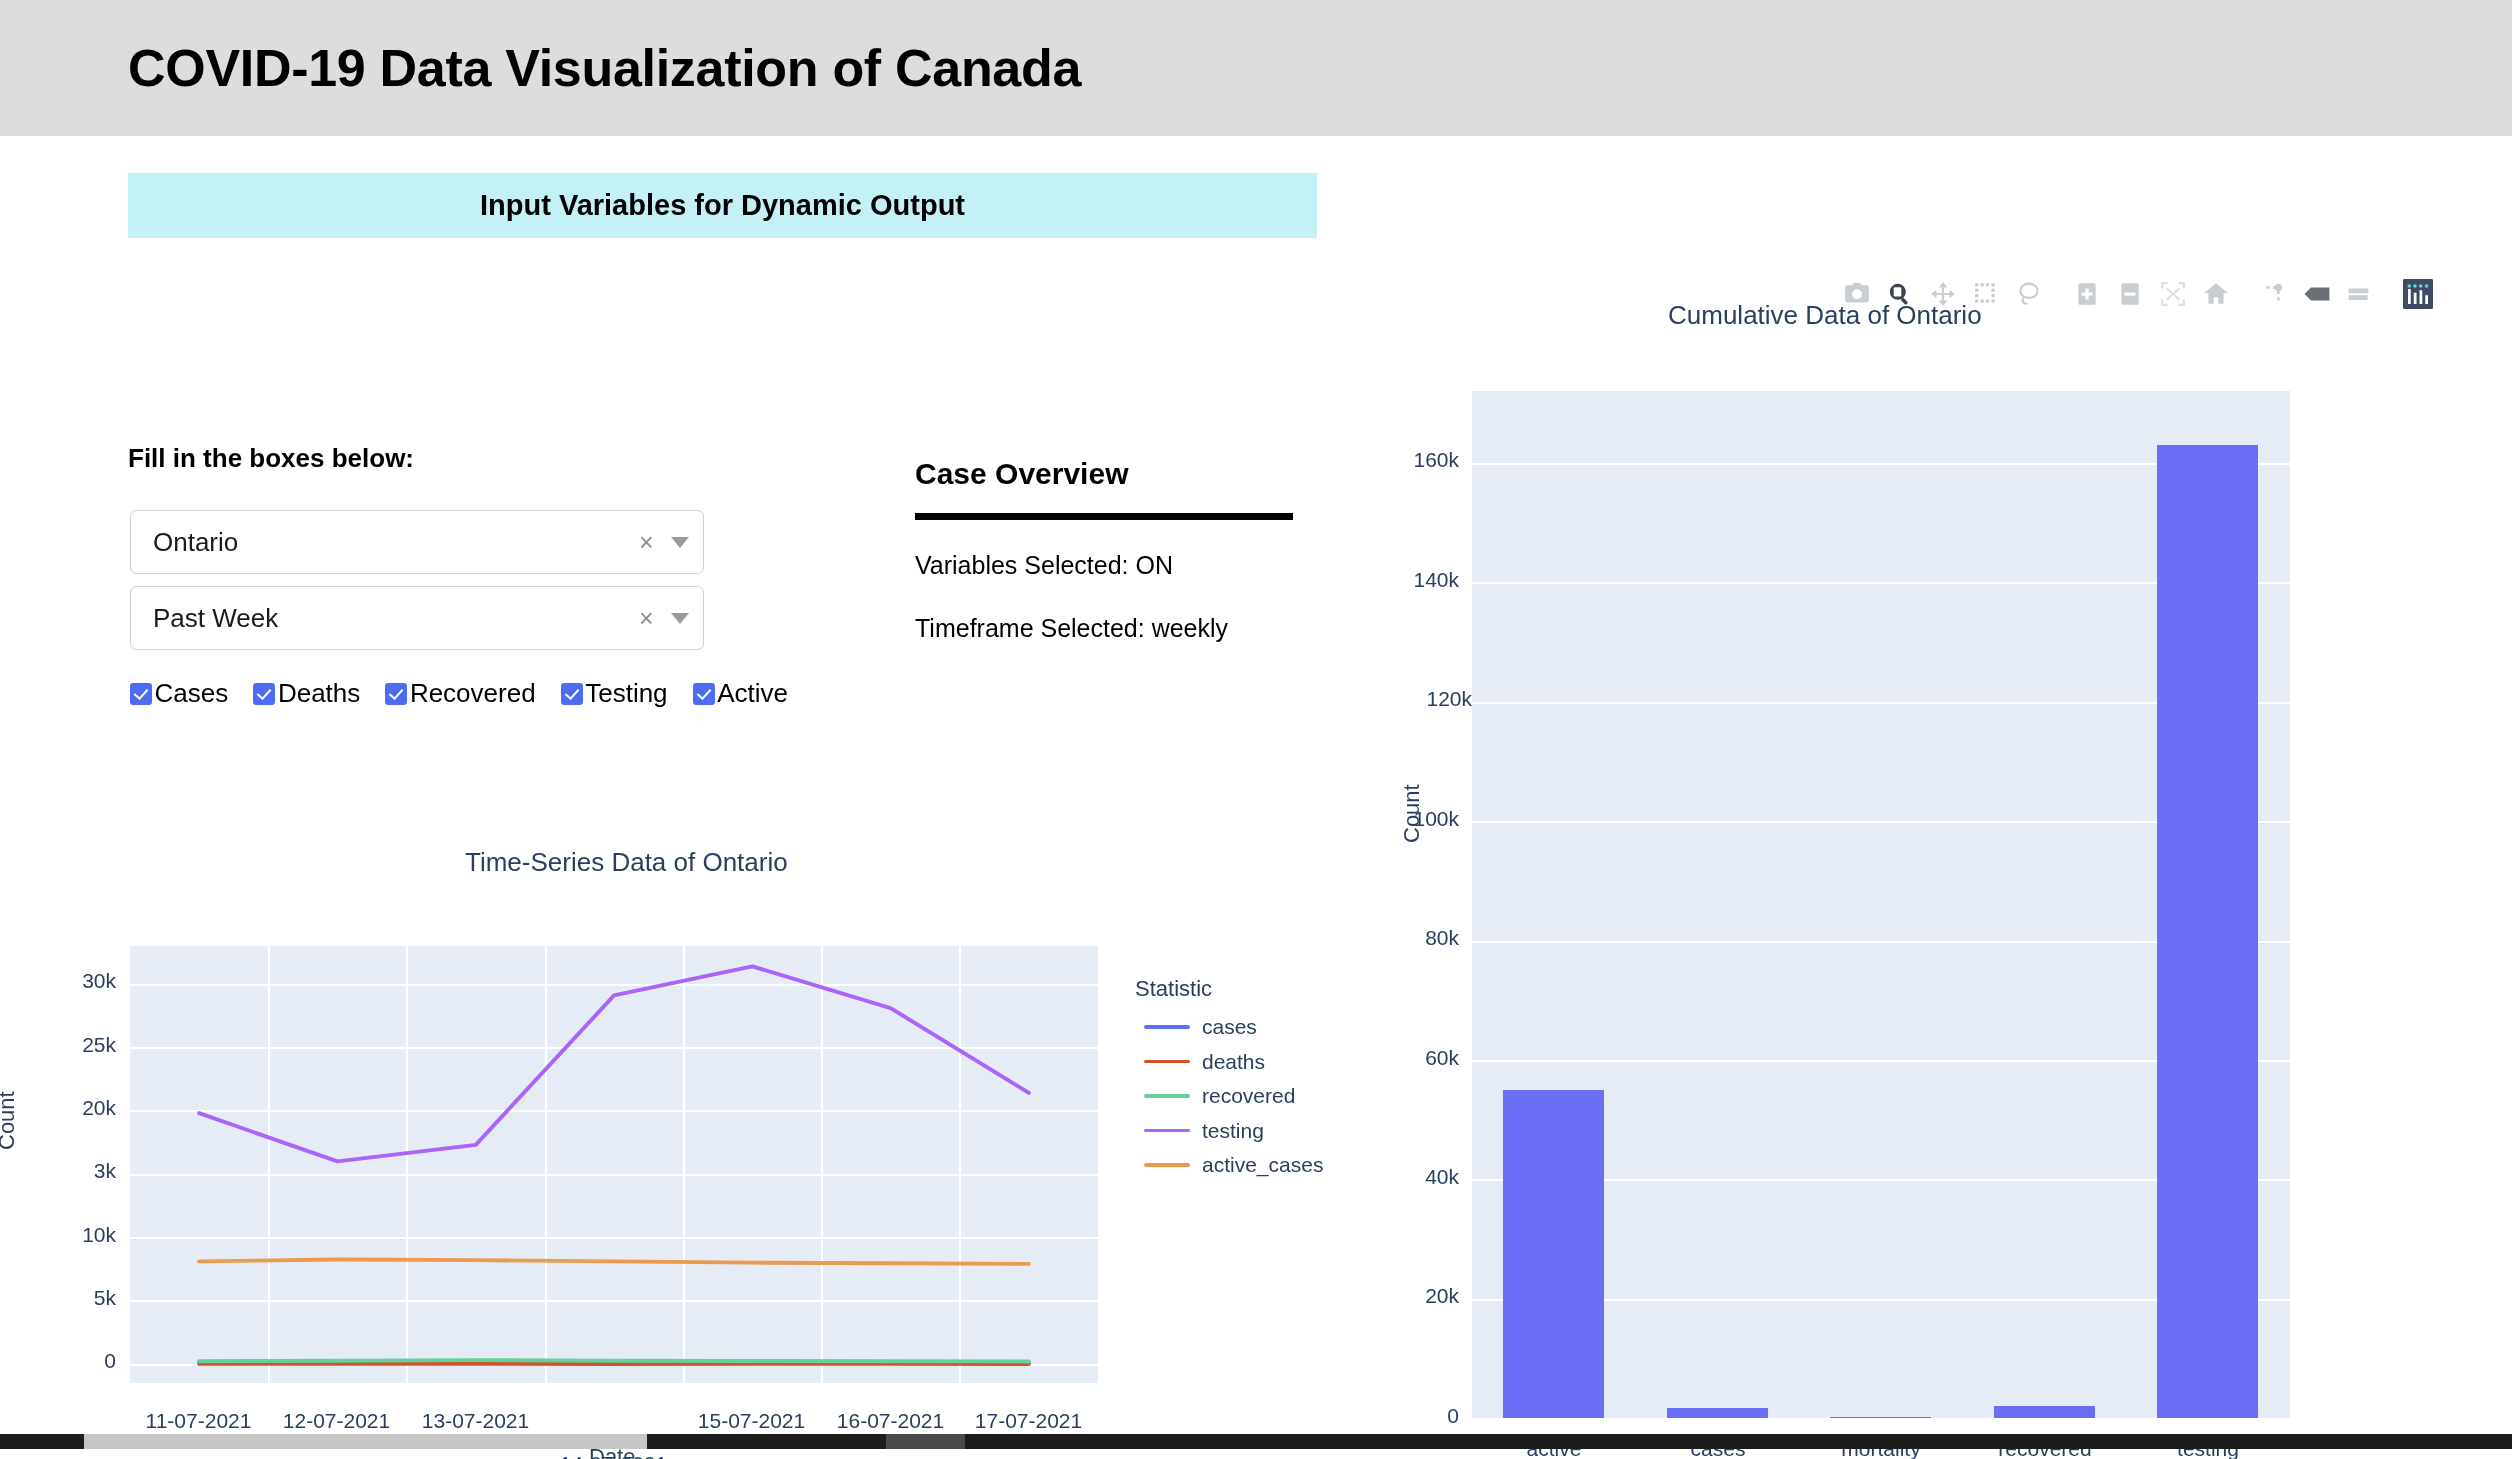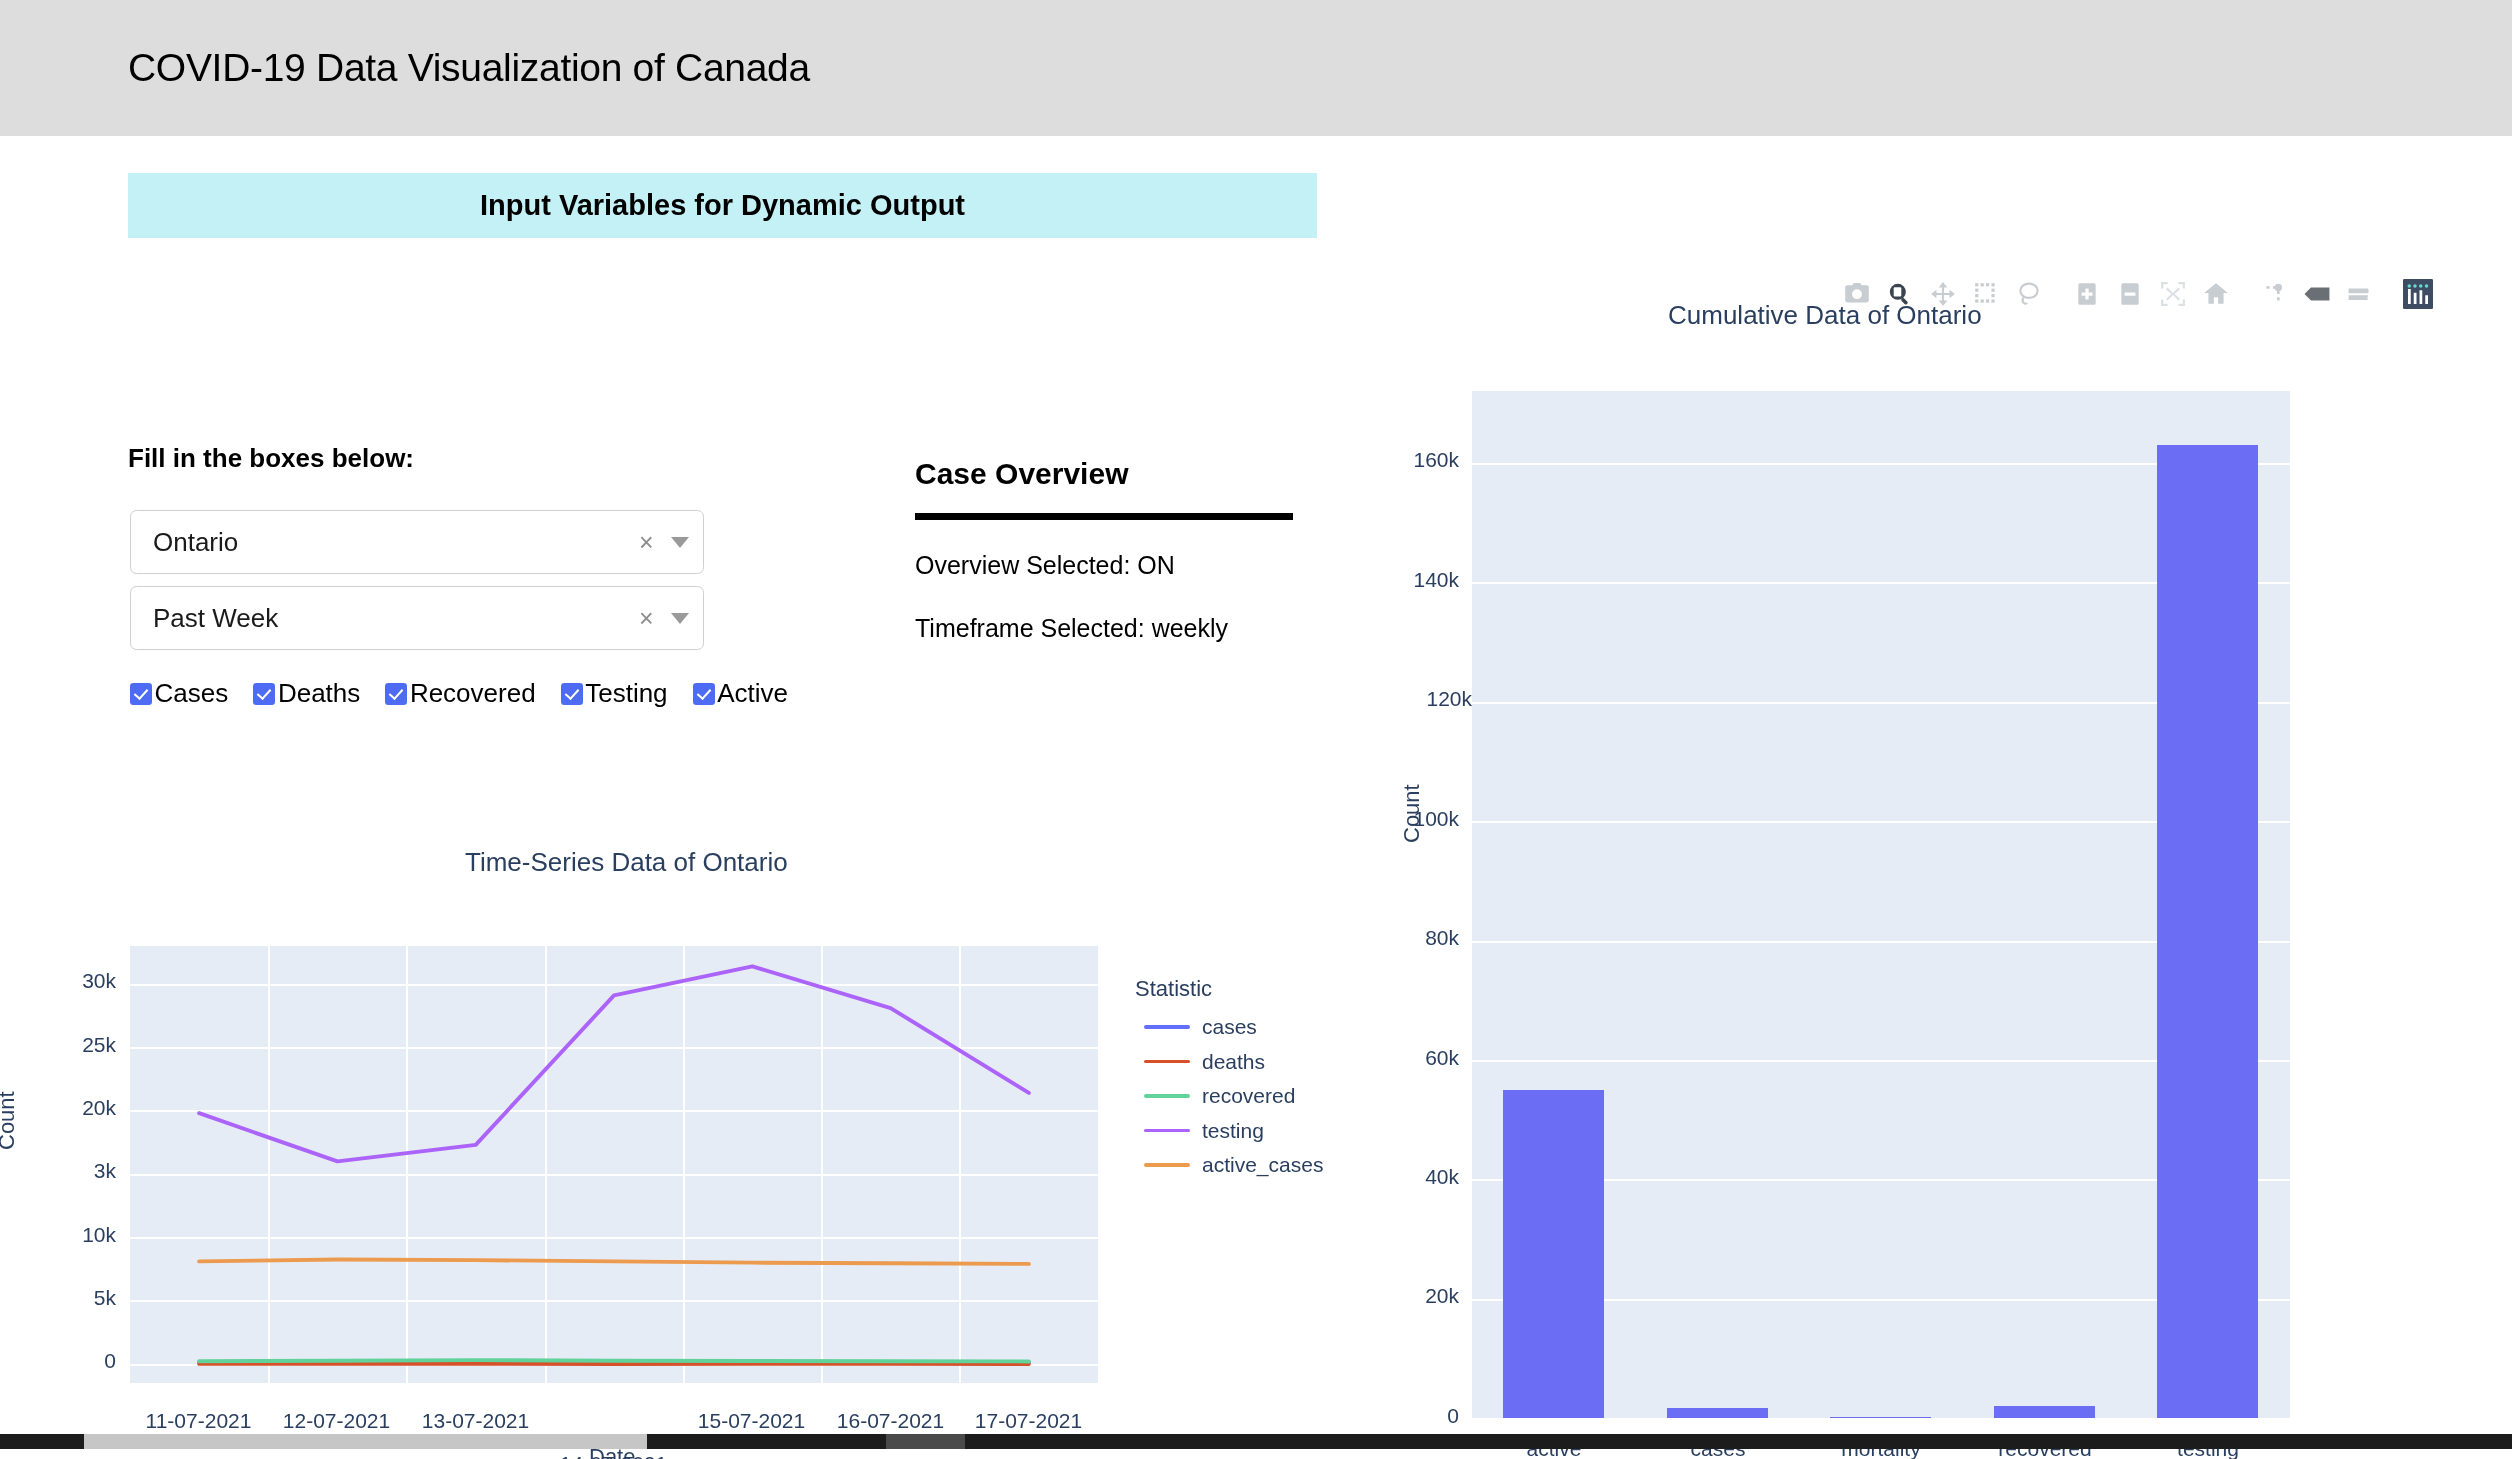--- a/index.html
+++ b/index.html
@@ -14,22 +14,22 @@
   
   #app-header {
     width: 100%;
     height: 136px;
     background: #dddddd;
     display: flex;
     align-items: center;
     padding-left: 128px;
   }
   #app-title {
-    font-size: 39px;
-    font-weight: normal;
+    font-size: 52px;
+    font-weight: bold;
     color: #000000;
     letter-spacing: -0.3px;
   }
 
   
   #page-body {
     position: relative;
     width: 2512px;
     height: 1313px;
     background: #ffffff;
@@ -426,21 +426,21 @@
       </label>
       <label class="cb-group">
         <span class="cb-box"></span>
         <span class="cb-label">Active</span>
       </label>
     </div>
 
     <div id="case-overview">
       <div id="case-overview-title">Case Overview</div>
       <div id="case-overview-rule"></div>
-      <div class="overview-line">Overview Selected: ON</div>
+      <div class="overview-line">Variables Selected: ON</div>
       <div class="overview-line">Timeframe Selected: weekly</div>
     </div>
 
     <div id="timeseries-chart">
       <div class="chart-title" id="ts-title">Time-Series Data of Ontario</div>
       <div class="plot-bg" id="ts-plot-bg"></div>
       <div class="axis-label" id="ts-ylabel">Count</div>
       <div class="axis-label" id="ts-xlabel">Date</div>
       <div id="ts-ticks-y">
           <div class="tick" style="right: 1199px; top: 546px; text-align: right;">0</div>

